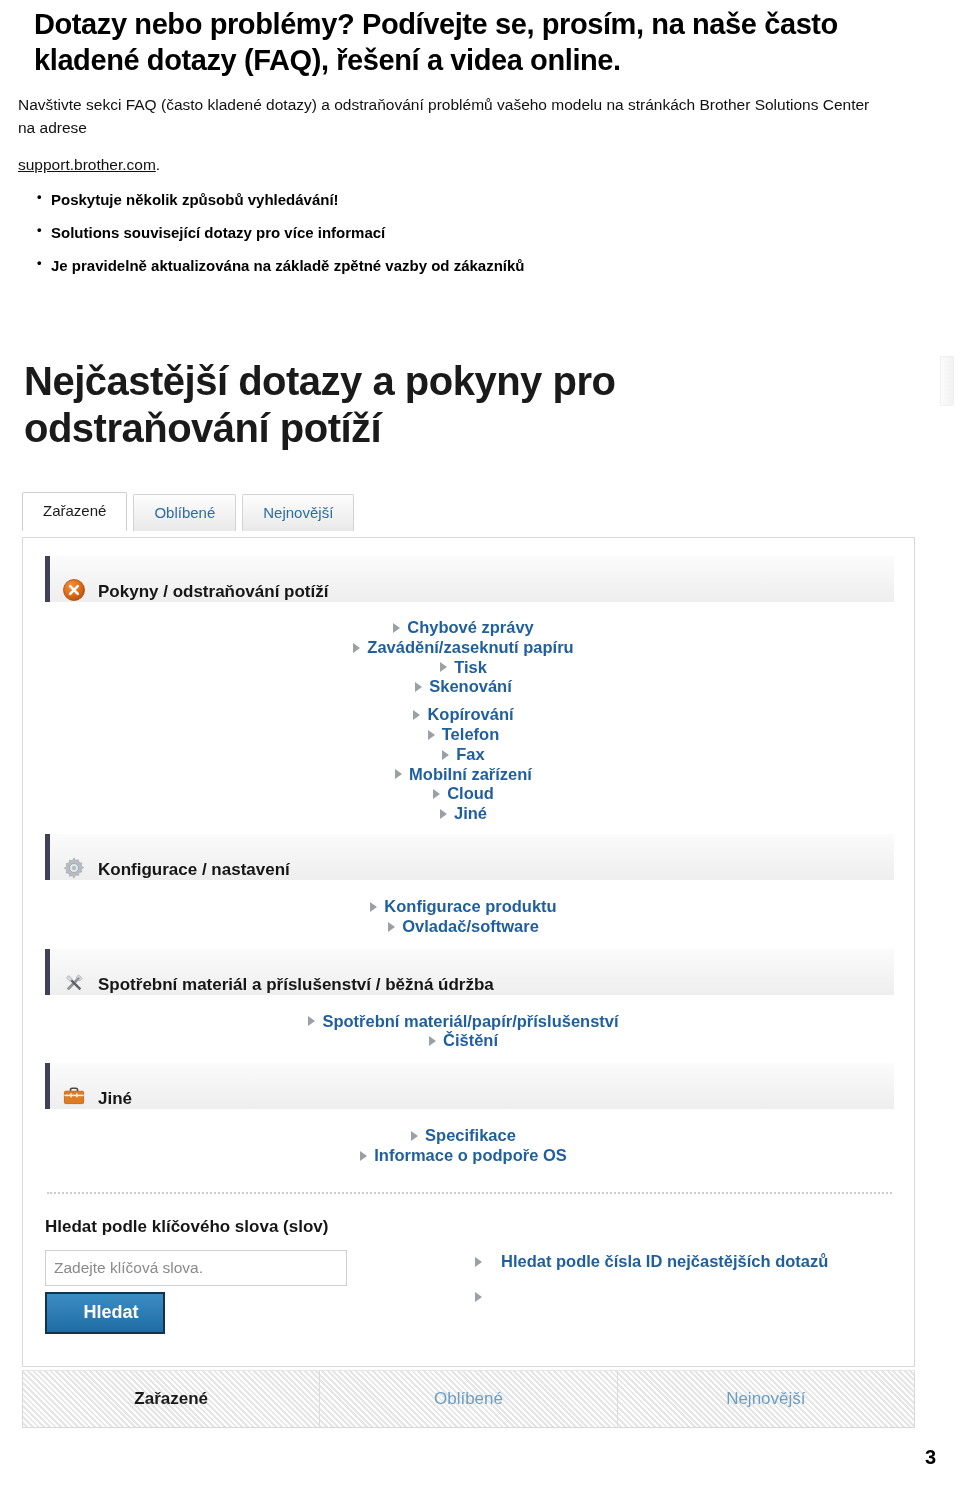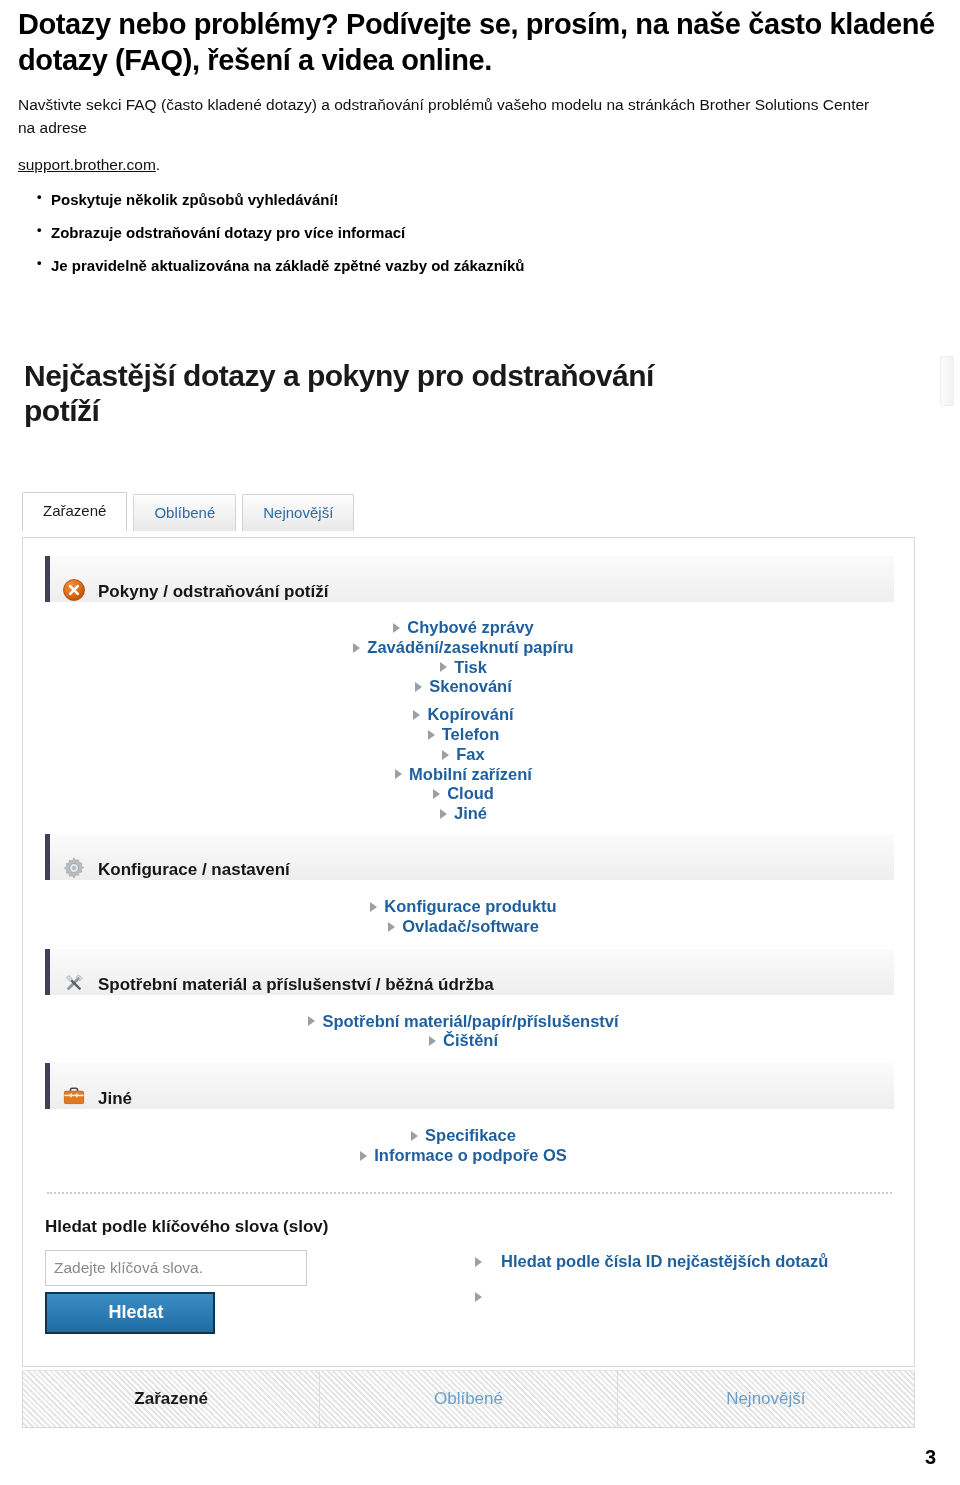--- a/index.html
+++ b/index.html
@@ -23,21 +23,21 @@
     left: 0; top: 0;
     width: 960px;
     padding: 6px 22px 0 18px;
     box-sizing: border-box;
   }
   .doc-heading {
     font-size: 29px;
     font-weight: bold;
     line-height: 1.25;
     letter-spacing: -0.4px;
-    margin: 0 0 14px 0;
+    margin: 0 0 14px 16px;
     color: #000;
   }
   .doc-para {
     font-size: 15.5px;
     line-height: 1.5;
     margin: 0 0 14px 0;
     color: #111;
     max-width: 860px;
   }
   .doc-link-line {
@@ -88,21 +88,21 @@
     background: linear-gradient(to right, #fbfbfb, #f2f2f2);
     border: 1px solid #f0f0f0;
     border-radius: 1px;
   }
 
   .shot-title {
     position: absolute;
     left: 24px;
     top: 6px;
     width: 640px;
-    font-size: 30px;
+    font-size: 40px;
     font-weight: bold;
     line-height: 1.18;
     color: #1a1a1a;
     letter-spacing: -0.5px;
   }
 
   
   .tabs {
     position: absolute;
     left: 22px;
@@ -219,36 +219,36 @@
   .search-left { width: 430px; }
   .search-label {
     font-size: 17px;
     font-weight: bold;
     color: #161616;
     line-height: 1.28;
     margin: 0 0 12px 0;
     max-width: 330px;
   }
   .search-input {
-    width: 262px;
+    width: 302px;
     height: 36px;
     border: 1px solid #cfcfcf;
     background: #fff;
     font-size: 15.5px;
     color: #8a8a8a;
     padding: 0 8px;
     box-sizing: border-box;
     font-family: "Liberation Sans", sans-serif;
     border-radius: 0;
     display: block;
   }
   .search-input::placeholder { color: #8a8a8a; opacity: 1; }
   .search-btn {
     margin-top: 6px;
-    width: 170px;
+    width: 120px;
     height: 42px;
     background: linear-gradient(to bottom, #3c8dc4, #1f6ca4);
     border: 2px solid #14324a;
     color: #ffffff;
     font-size: 18px;
     font-weight: bold;
     font-family: "Liberation Sans", sans-serif;
     cursor: pointer;
     border-radius: 0;
     display: block;
@@ -309,21 +309,21 @@
 
 <div class="doc-region">
   <h1 class="doc-heading">Dotazy nebo problémy? Podívejte se, prosím, na naše často kladené dotazy (FAQ), řešení a videa online.</h1>
 
   <p class="doc-para">Navštivte sekci FAQ (často kladené dotazy) a odstraňování problémů vašeho modelu na stránkách Brother Solutions Center na adrese</p>
 
   <p class="doc-link-line"><a class="doc-link" href="#">support.brother.com</a><span>.</span></p>
 
   <ul class="doc-bullets">
     <li>Poskytuje několik způsobů vyhledávání!</li>
-    <li>Zobrazuje odstraňování dotazy pro více informací</li>
+    <li>Solutions související dotazy pro více informací</li>
     <li>Je pravidelně aktualizována na základě zpětné vazby od zákazníků</li>
   </ul>
 </div>
 
 <div class="shot">
 
   <div class="shot-scroll-ghost"></div>
 
   <div class="shot-title">Nejčastější dotazy a pokyny pro odstraňování potíží</div>
 

